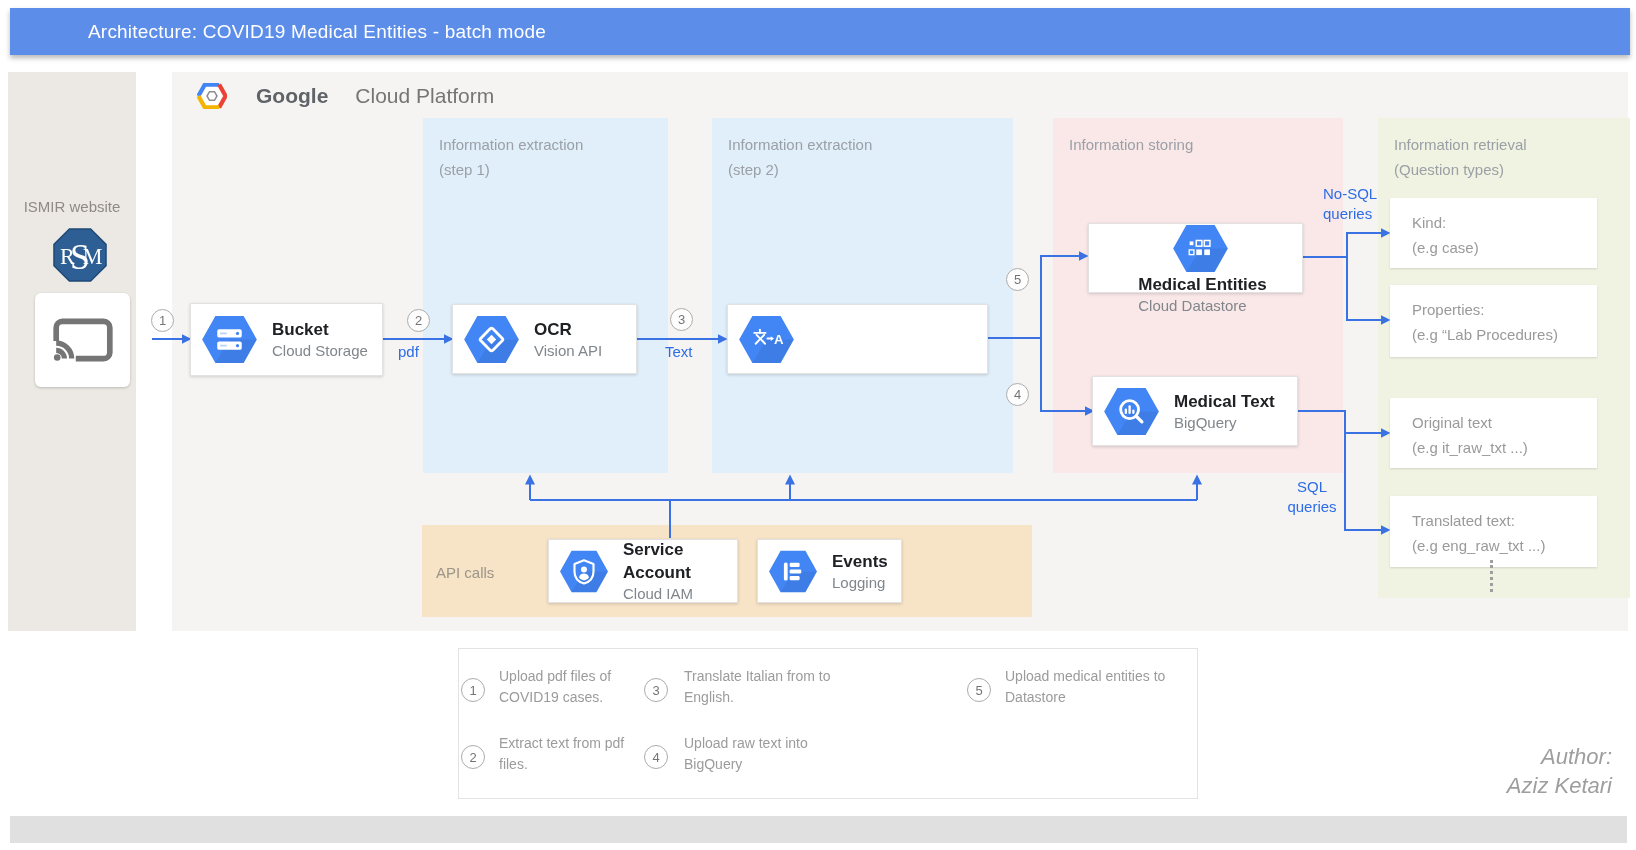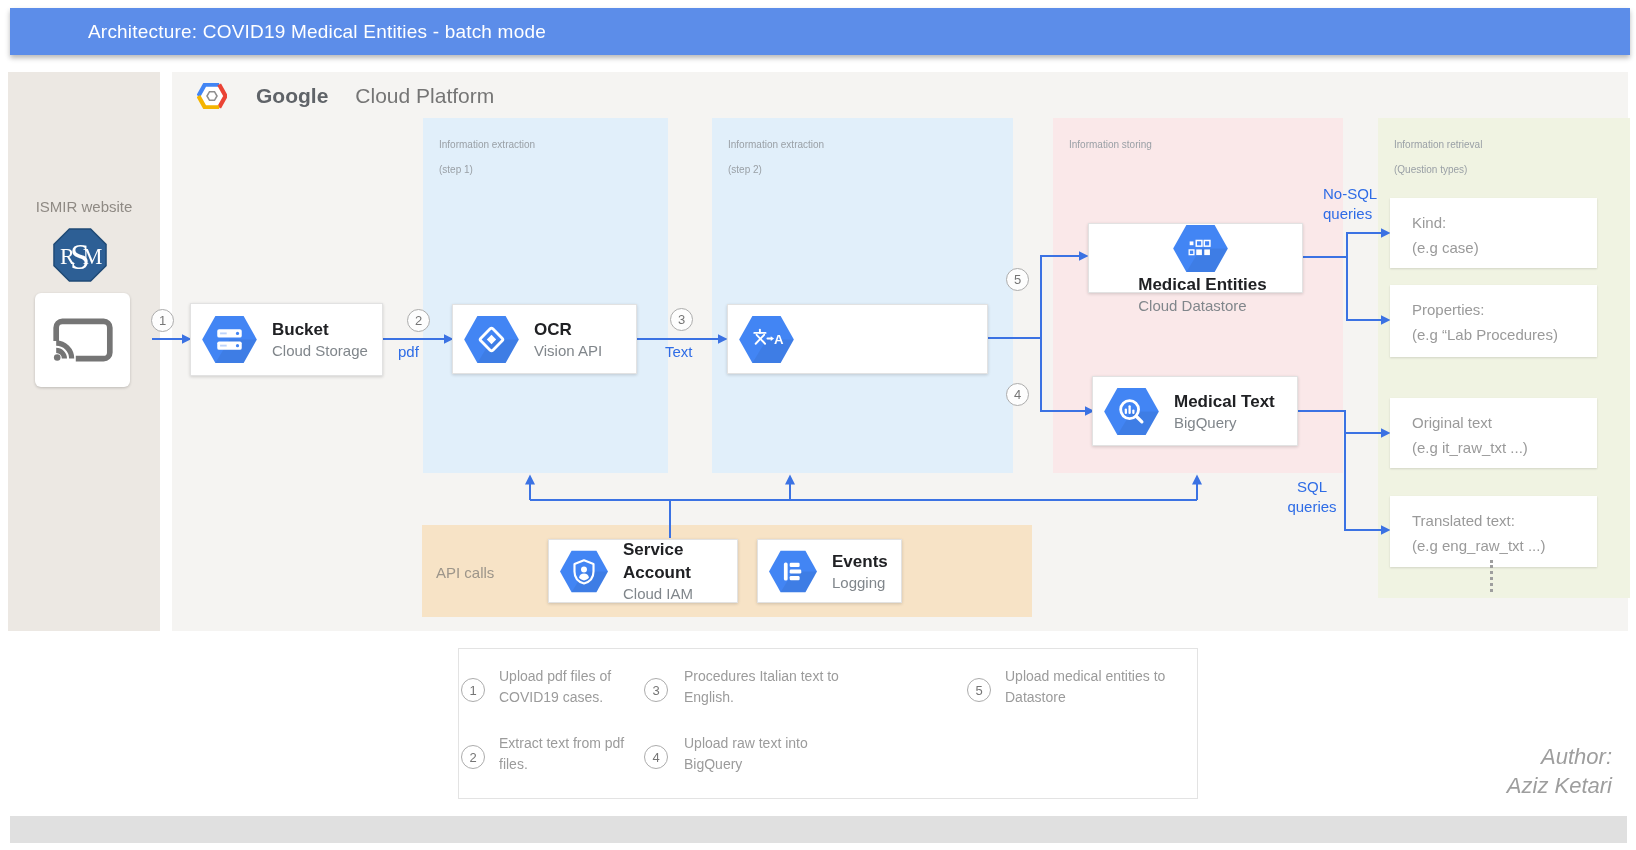--- a/index.html
+++ b/index.html
@@ -3,35 +3,35 @@
 <meta charset="utf-8">
 <style>
   * { box-sizing: border-box; margin: 0; padding: 0; }
   body { background: #ffffff; font-family: "Liberation Sans", sans-serif; }
   .page { position: relative; width: 1636px; height: 850px; background: #fff; overflow: hidden; }
 
   .titlebar { position: absolute; left: 10px; top: 8px; width: 1620px; height: 47px;
     background: #5C8DE9; box-shadow: 0 3px 5px rgba(0,0,0,.28); display: flex; align-items: center; }
   .titlebar span { color: #fff; font-size: 19px; margin-left: 78px; letter-spacing: .2px; }
 
-  .sidebar { position: absolute; left: 8px; top: 72px; width: 152px; height: 559px; background: #ECE8E3; }
+  .sidebar { position: absolute; left: 8px; top: 72px; width: 128px; height: 559px; background: #ECE8E3; }
   .sidebar-label { position: absolute; left: 0; top: 126px; width: 100%; text-align: center;
     color: #8F8A84; font-size: 15px; }
   .ism-logo { position: absolute; left: 45px; top: 156px; }
   .cast-card { position: absolute; left: 27px; top: 221px; width: 95px; height: 94px; background: #fff;
     border-radius: 6px; box-shadow: 0 1px 3px rgba(0,0,0,.2); display: flex; align-items: center; justify-content: center; }
 
   .canvas { position: absolute; left: 172px; top: 72px; width: 1456px; height: 559px; background: #F5F4F2; }
 
   .gcplogo { position: absolute; left: 197px; top: 83px; display: flex; align-items: center; gap: 20px; }
   .gcplogo .w1 { font-size: 21px; font-weight: 700; color: #5F6368; margin-left: 9px; }
   .gcplogo .w2 { font-size: 21px; color: #757575; margin-left: 7px; }
 
   .panel { position: absolute; }
-  .panel-title { color: #9AA0A6; font-size: 10px; line-height: 25px; padding: 14px 0 0 16px; }
+  .panel-title { color: #9AA0A6; font-size: 15px; line-height: 25px; padding: 14px 0 0 16px; }
   .panel-step1 { left: 423px; top: 118px; width: 245px; height: 355px; background: #E1EFFA; }
   .panel-step2 { left: 712px; top: 118px; width: 301px; height: 355px; background: #E1EFFA; }
   .panel-storing { left: 1053px; top: 118px; width: 290px; height: 355px; background: #FAE8E9; }
   .panel-retrieval { left: 1378px; top: 118px; width: 252px; height: 480px; background: #F0F3E2; }
   .panel-api { left: 422px; top: 525px; width: 610px; height: 92px; background: #F7E3C6; }
   .api-label { position: absolute; left: 14px; top: 39px; color: #9C958A; font-size: 15px; }
 
   .svc { position: absolute; background: #fff; border: 1px solid #E2E2E2; box-shadow: 0 1px 3px rgba(0,0,0,.16);
     display: flex; align-items: center; }
   .svc svg { flex: 0 0 auto; margin-left: 10px; }
@@ -301,21 +301,21 @@
     <div>SQL</div>
     <div>queries</div>
   </div>
 
   <div class="legend"></div>
   <div class="lg-circle" style="left:461px; top:678px;">1</div>
   <div class="lg-text" style="left:499px; top:666px; width:135px;">Upload pdf files of COVID19 cases.</div>
   <div class="lg-circle" style="left:461px; top:745px;">2</div>
   <div class="lg-text" style="left:499px; top:733px; width:135px;">Extract text from pdf files.</div>
   <div class="lg-circle" style="left:644px; top:678px;">3</div>
-  <div class="lg-text" style="left:684px; top:666px; width:160px;">Procedures Italian text to English.</div>
+  <div class="lg-text" style="left:684px; top:666px; width:160px;">Translate Italian from to English.</div>
   <div class="lg-circle" style="left:644px; top:745px;">4</div>
   <div class="lg-text" style="left:684px; top:733px; width:160px;">Upload raw text into BigQuery</div>
   <div class="lg-circle" style="left:967px; top:678px;">5</div>
   <div class="lg-text" style="left:1005px; top:666px; width:165px;">Upload medical entities to Datastore</div>
 
   <div class="author">
     <div>Author:</div>
     <div>Aziz Ketari</div>
   </div>
 

